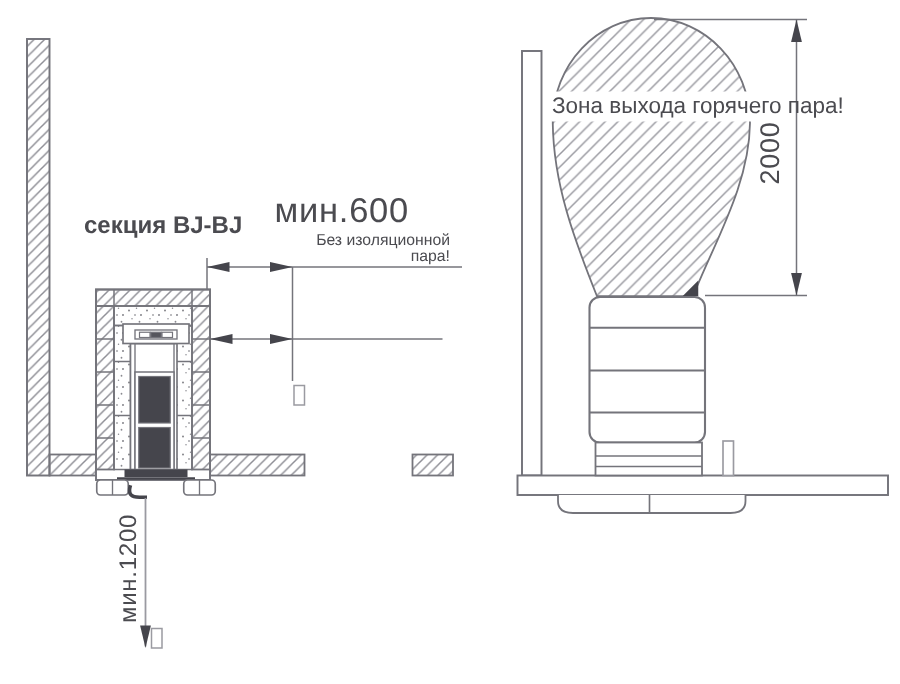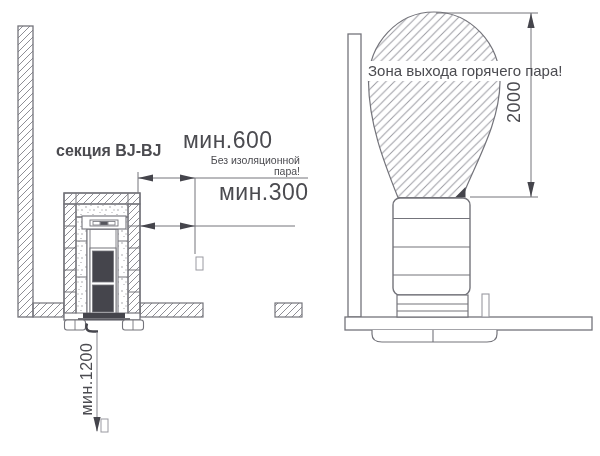--- a/index.html
+++ b/index.html
@@ -156,21 +156,20 @@
 </svg>
 
 <div class="t t-section">секция BJ-BJ</div>
 
 <div class="t t-min600">мин.600</div>
 <div class="note note-600">
   <div>Без изоляционной</div>
   <div>пара!</div>
 </div>
 
-<div class="t t-min300">мин.300</div>
 
 <div class="t rot t-1200">мин.1200</div>
 
 <div class="t t-steam">Зона выхода горячего пара!</div>
 
 <div class="t rot t-2000">2000</div>
 
 
 </div>
 

